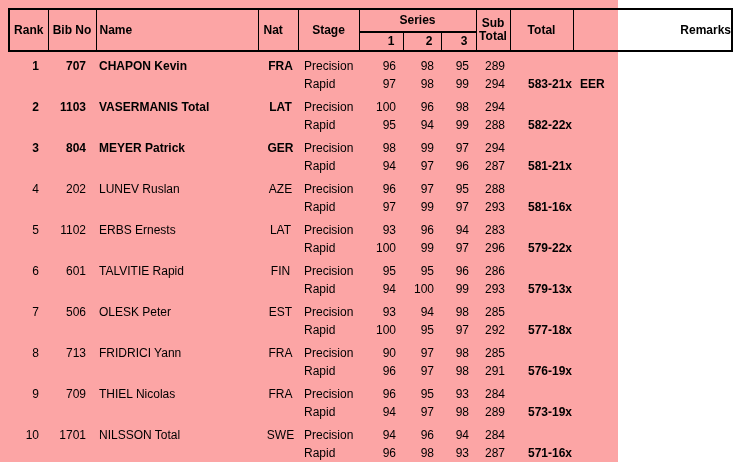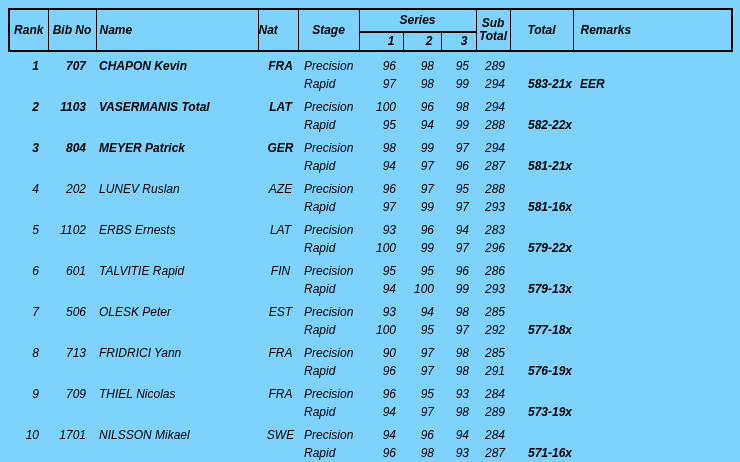--- a/index.html
+++ b/index.html
@@ -3,21 +3,21 @@
 <meta charset="utf-8">
 <style>
   html, body {
     margin: 0; padding: 0;
     width: 740px; height: 462px;
     background: #ffffff;
     font-family: "Liberation Sans", sans-serif;
     color: #000000;
     overflow: hidden;
   }
-  .page { position: relative; width: 740px; height: 462px; background: #7dd3fc; font-style: italic; }
+  .page { position: relative; width: 618px; height: 462px; background: #fca5a5; }
   table.results {
     position: absolute; left: 8px; top: 8px;
     width: 723px;
     border-collapse: collapse;
     table-layout: fixed;
   }
   col.c-rank    { width: 39px; }
   col.c-bib     { width: 48px; }
   col.c-name    { width: 162px; }
   col.c-nat     { width: 40px; }
@@ -40,22 +40,22 @@
     text-align: center;
     vertical-align: middle;
     white-space: nowrap;
   }
   thead tr.hdr-main { height: 23px; }
   thead tr.hdr-sub  { height: 19px; }
   thead th.edge-l { border-left: 2px solid #000; }
   thead th.edge-r { border-right: 2px solid #000; }
   thead th.al { text-align: left; }
   thead th.th-name    { padding-left: 3px; }
-  thead th.th-nat     { }
-  thead th.th-remarks { padding-left: 7px; }
+  thead th.th-nat     { padding-left: 5px; }
+  thead th.th-remarks { padding-left: 7px; text-align: right; }
   thead th.th-s { text-align: right; padding-right: 8px; font-weight: bold; }
 
   tbody td {
     border: none;
     font-size: 12px;
     line-height: 18px;
     padding: 0;
     vertical-align: top;
     white-space: nowrap;
   }
@@ -303,21 +303,21 @@
           <td class="td-s num">94</td>
           <td class="td-s num">97</td>
           <td class="td-s num">98</td>
           <td class="td-sub num">289</td>
           <td class="td-total">573-19x</td>
           <td class="td-remarks"></td>
         </tr>
         <tr class="row-precision">
           <td class="td-rank num" rowspan="2">10</td>
           <td class="td-bib num" rowspan="2">1701</td>
-          <td class="td-name" rowspan="2">NILSSON Mikael</td>
+          <td class="td-name" rowspan="2">NILSSON Total</td>
           <td class="td-nat" rowspan="2">SWE</td>
           <td class="td-stage">Precision</td>
           <td class="td-s num">94</td>
           <td class="td-s num">96</td>
           <td class="td-s num">94</td>
           <td class="td-sub num">284</td>
           <td class="td-total"></td>
           <td class="td-remarks"></td>
         </tr>
         <tr class="row-rapid">

